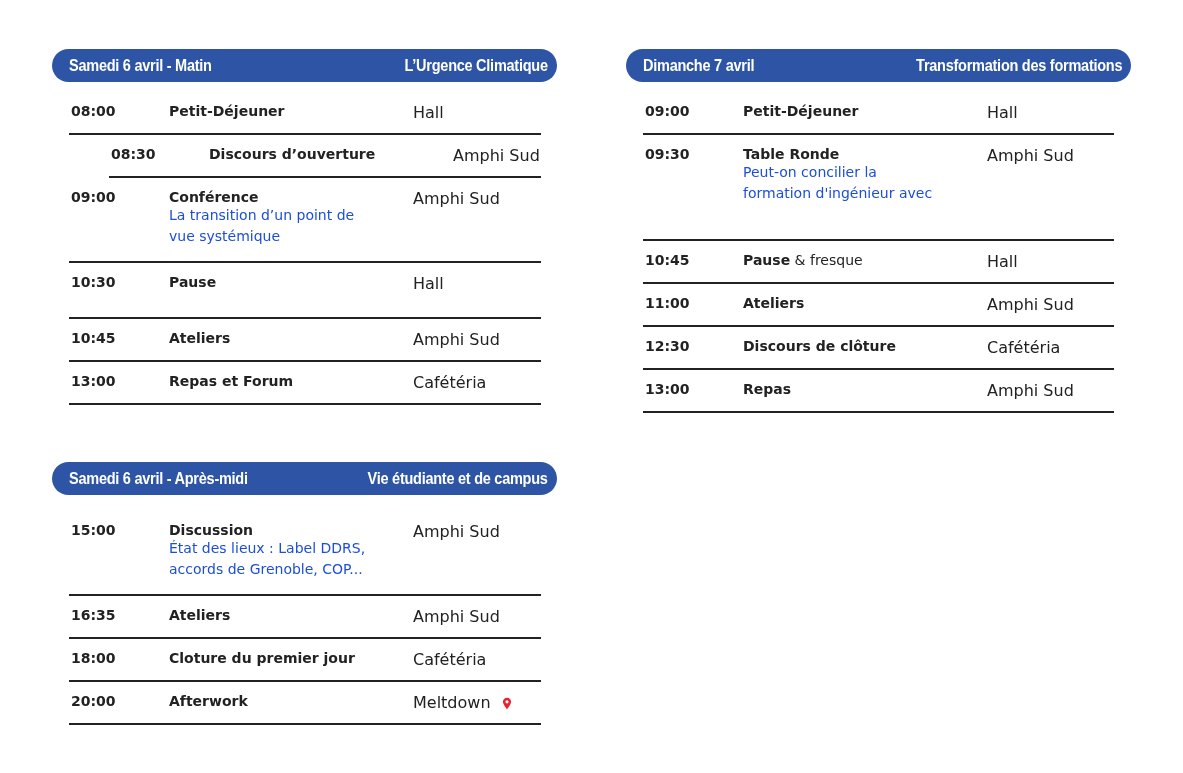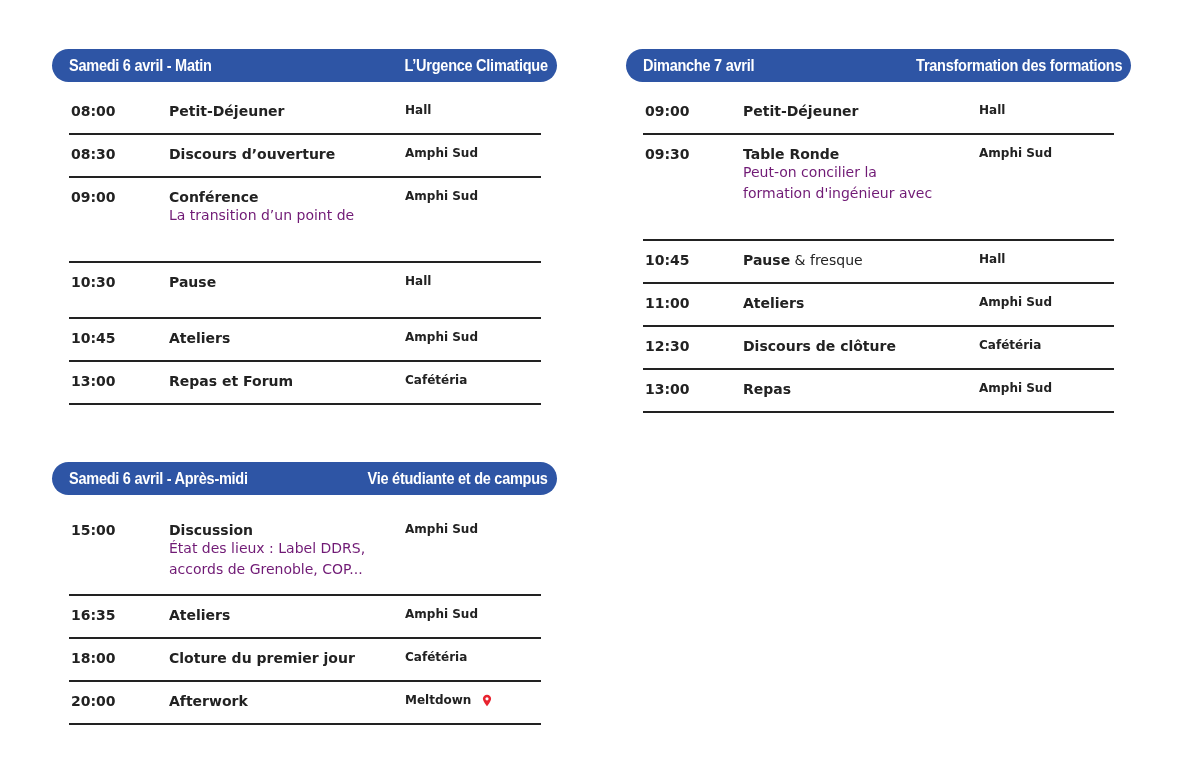--- a/index.html
+++ b/index.html
@@ -11,49 +11,50 @@
       justify-content:space-between; padding:0 9px 0 17px; box-sizing:border-box;
       font-family:"Liberation Sans", sans-serif; font-weight:bold; font-size:16.5px;
       transform-origin:left; letter-spacing:-0.3px; }
     .pill span { display:inline-block; transform:scaleX(0.88); }
     .pill .l { transform-origin:left; }
     .pill .r { transform-origin:right; }
     .rows { position:absolute; }
     .row { position:relative; border-bottom:2px solid #222; box-sizing:border-box; }
     .row .time { position:absolute; left:2px; font-weight:bold; font-size:14px; }
     .row .title { position:absolute; left:100px; font-weight:bold; font-size:14px; }
-    .row .desc { font-weight:normal; font-size:14px; color:#701a75; line-height:21px; }
-    .row .place { position:absolute; left:336px; font-weight:bold; font-size:12px; }
+    .row .desc { font-weight:normal; font-size:14px; color:#1d4ed8; line-height:21px; }
+    .row .place { position:absolute; left:344px; font-weight:normal; font-size:16px; }
     .pin { display:inline-block; vertical-align:middle; margin-left:6px; }
     .light { font-weight:normal; }
   </style>
 </head>
 <body>
 
 <div class="section" style="left:52px; top:49px;">
   <div class="pill" style="width:505px;">
     <span class="l">Samedi 6 avril - Matin</span>
     <span class="r">L’Urgence Climatique</span>
   </div>
   <div class="rows" style="left:17px; top:49px; width:472px;">
     <div class="row" style="height:37px;">
       <span class="time" style="top:5px;">08:00</span>
       <span class="title" style="top:5px;">Petit-Déjeuner</span>
       <span class="place" style="top:5px;">Hall</span>
     </div>
-    <div class="row" style="height:43px;">
+    <div class="row" style="height:43px;margin-left:40px;">
       <span class="time" style="top:11px;">08:30</span>
       <span class="title" style="top:11px;">Discours d’ouverture</span>
       <span class="place" style="top:11px;">Amphi Sud</span>
     </div>
     <div class="row" style="height:85px;">
       <span class="time" style="top:11px;">09:00</span>
       <div class="title" style="top:11px;">
         <div>Conférence</div>
         <div class="desc">La transition d’un point de</div>
+        <div class="desc">vue systémique</div>
       </div>
       <span class="place" style="top:11px;">Amphi Sud</span>
     </div>
     <div class="row" style="height:56px;">
       <span class="time" style="top:11px;">10:30</span>
       <span class="title" style="top:11px;">Pause</span>
       <span class="place" style="top:11px;">Hall</span>
     </div>
     <div class="row" style="height:43px;">
       <span class="time" style="top:11px;">10:45</span>

